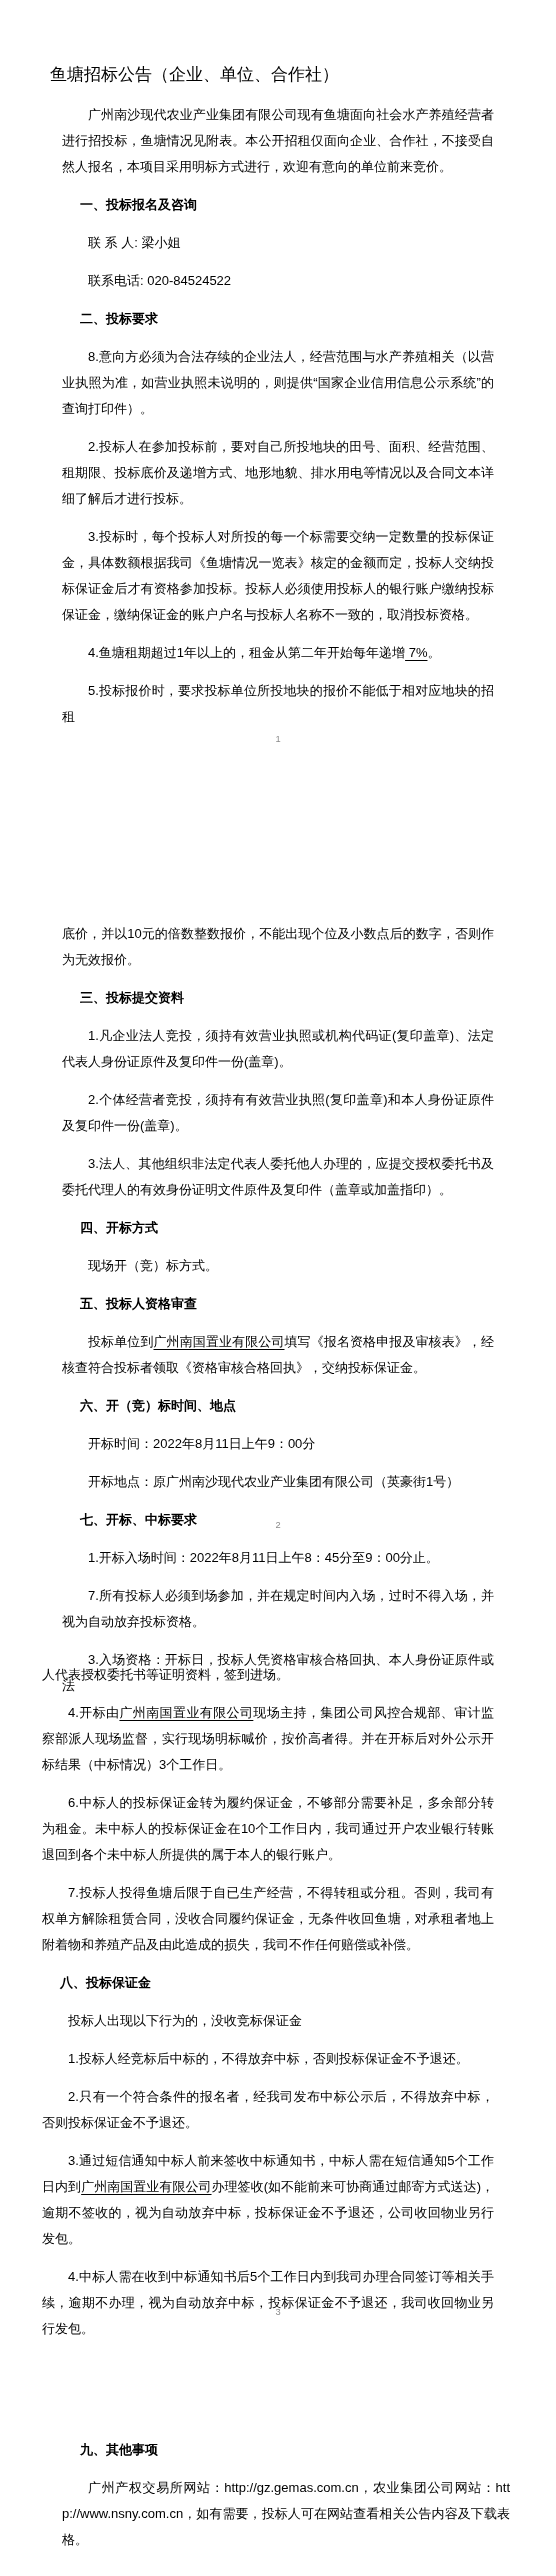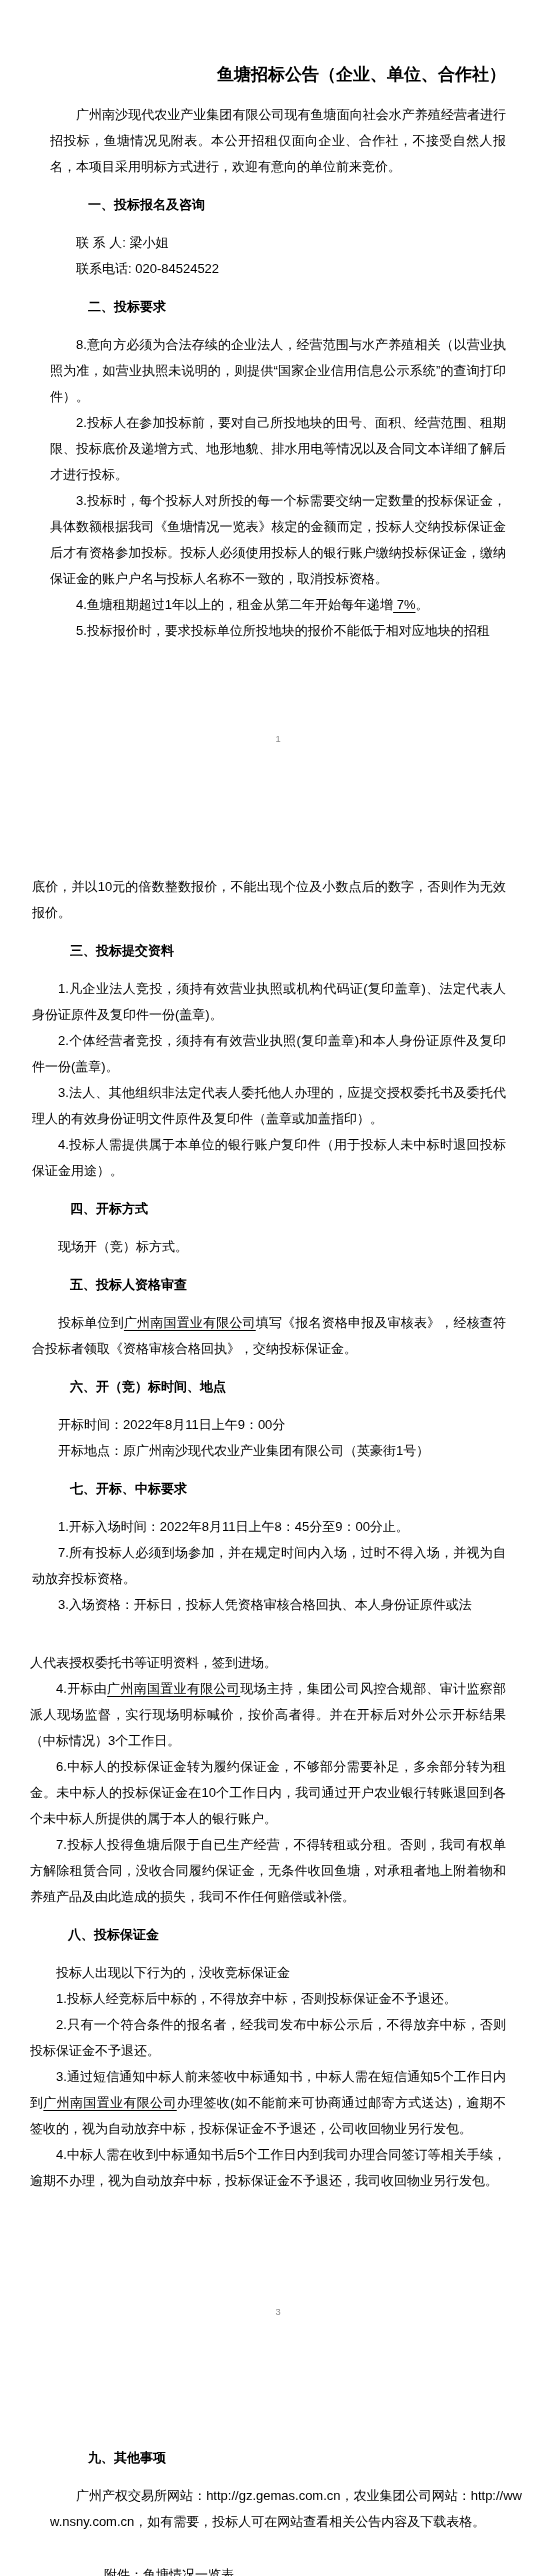--- a/index.html
+++ b/index.html
@@ -1,26 +1,26 @@
 <!DOCTYPE html>
 <html style="font-size:8.2px"><head>
 <meta charset="utf-8">
 <style>
   html,body{margin:0;padding:0;background:#ffffff;}
   .canvas{position:relative;width:556px;height:3540px;background:#ffffff;overflow:hidden;
           font-family:"Liberation Sans","DejaVu Sans",sans-serif;color:#000;}
   .page{position:absolute;left:0;width:556px;box-sizing:border-box;}
   .p1{top:0;padding:61px 50px 0 50px;}
-  .p2{top:816px;padding:58px 50px 0 32px;}
+  .p2{top:851px;padding:58px 50px 0 50px;}
   .p3{top:1577px;padding:73px 50px 0 30px;}
   .p4{top:2349px;padding:84px 34px 0 50px;}
-  .doc-title{font-size:17px;font-weight:bold;text-align:right;line-height:27px;margin:0 0 14.4px 0;}
-  .para{font-size:13px;line-height:26px;margin:0;text-align:justify;word-break:break-all;}
+  .doc-title{font-size:17px;font-weight:normal;text-align:left;line-height:27px;margin:0 0 14.4px 0;}
+  .para{font-size:13px;line-height:26px;margin:12px;text-align:justify;word-break:break-all;}
   .indent{text-indent:2em;}
-  .hsec{font-size:13px;line-height:26px;font-weight:bold;margin:12px;text-indent:2em;}
+  .hsec{font-size:13px;line-height:26px;font-weight:bold;margin:4px;text-indent:2em;}
   .u{text-decoration:underline;text-underline-offset:3.1px;}
   .attach-note{font-size:13px;line-height:26px;margin:27px 0 0 0;padding-left:54px;}
   .pagenum{position:absolute;left:0;width:100%;text-align:center;font-size:9.3px;color:#8a8a8a;line-height:10.3px;}
   .pn1{top:734px;} .pn2{top:1520px;} .pn3{top:2307px;}
 </style>
 </head>
 <body>
 
 <div class="canvas">
 
@@ -38,21 +38,20 @@
     <p class="para indent">5.投标报价时，要求投标单位所投地块的报价不能低于相对应地块的招租</p>
   </section>
   <div class="pagenum pn1">1</div>
 
   <section class="page p2">
     <p class="para">底价，并以10元的倍数整数报价，不能出现个位及小数点后的数字，否则作为无效报价。</p>
     <p class="hsec">三、投标提交资料</p>
     <p class="para indent">1.凡企业法人竞投，须持有效营业执照或机构代码证(复印盖章)、法定代表人身份证原件及复印件一份(盖章)。</p>
     <p class="para indent">2.个体经营者竞投，须持有有效营业执照(复印盖章)和本人身份证原件及复印件一份(盖章)。</p>
     <p class="para indent">3.法人、其他组织非法定代表人委托他人办理的，应提交授权委托书及委托代理人的有效身份证明文件原件及复印件（盖章或加盖指印）。</p>
-    <p class="para indent">4.投标人需提供属于本单位的银行账户复印件（用于投标人未中标时退回投标保证金用途）。</p>
     <p class="hsec">四、开标方式</p>
     <p class="para indent">现场开（竞）标方式。</p>
     <p class="hsec">五、投标人资格审查</p>
     <p class="para indent"><span>投标单位到</span><span class="u">广州南国置业有限公司</span><span>填写《报名资格申报及审核表》，经核查符合投标者领取《资格审核合格回执》，交纳投标保证金。</span></p>
     <p class="hsec">六、开（竞）标时间、地点</p>
     <p class="para indent">开标时间：2022年8月11日上午9：00分</p>
     <p class="para indent">开标地点：原广州南沙现代农业产业集团有限公司（英豪街1号）</p>
     <p class="hsec">七、开标、中标要求</p>
     <p class="para indent">1.开标入场时间：2022年8月11日上午8：45分至9：00分止。</p>
     <p class="para indent">7.所有投标人必须到场参加，并在规定时间内入场，过时不得入场，并视为自动放弃投标资格。</p>

